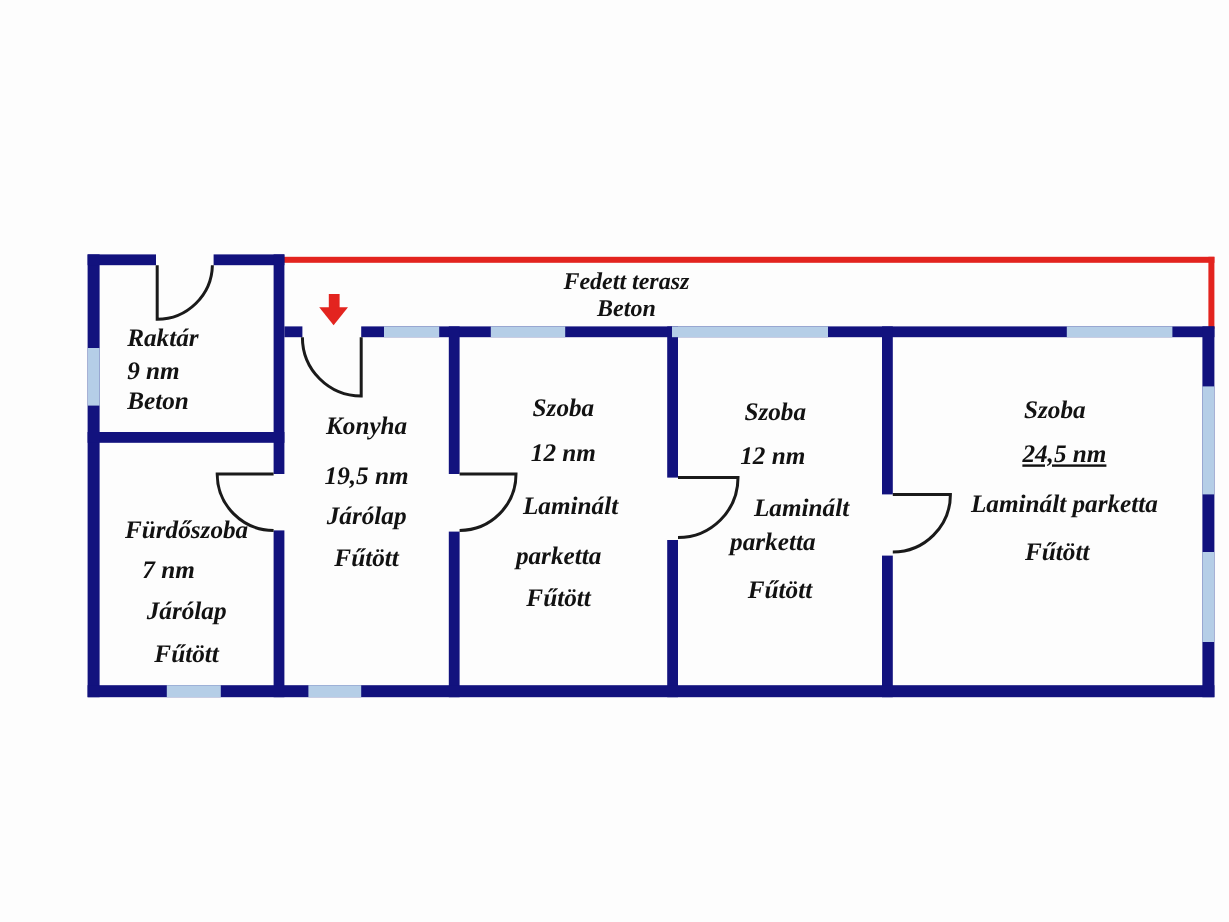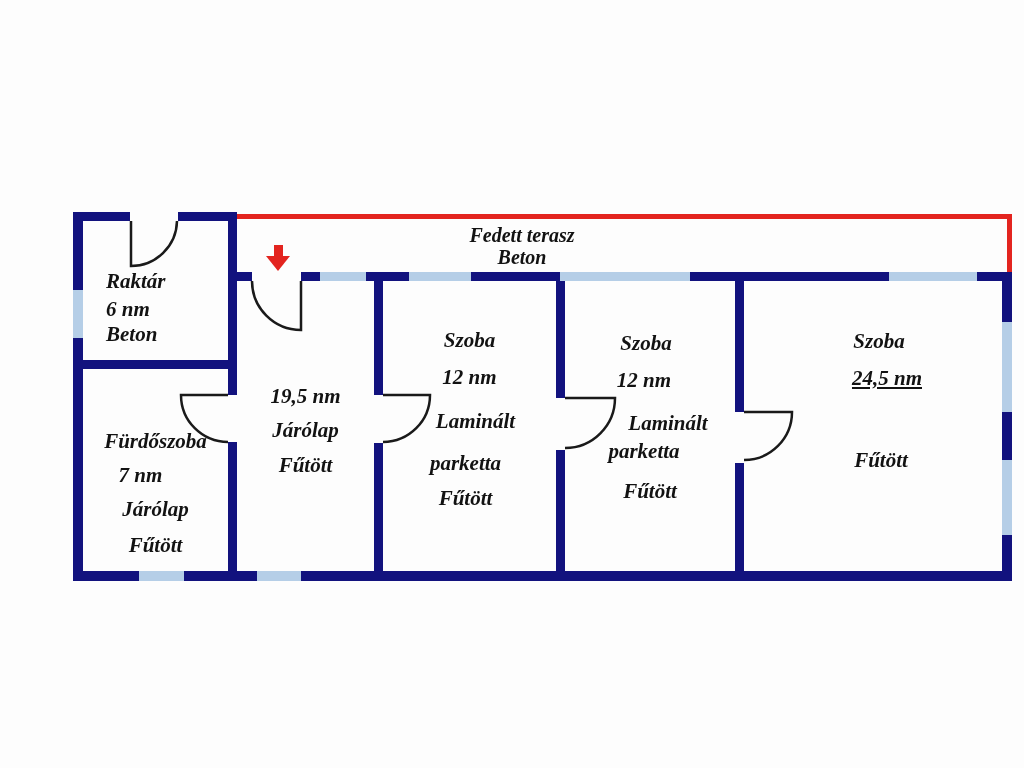--- a/index.html
+++ b/index.html
@@ -67,32 +67,33 @@
     <div class="arrow-shaft"></div>
     <div class="arrow-head"></div>
 
     <div class="room" style="left:397px;top:224px;width:250px;">
       <div class="lbl ctr" style="left:0;top:0;width:250px;font-size:20px;line-height:22px;">Fedett terasz</div>
       <div class="lbl ctr" style="left:0;top:22px;width:250px;font-size:20px;line-height:22px;">Beton</div>
     </div>
 
     <div class="room" style="left:83px;top:221px;width:134px;height:139px;">
       <div class="lbl" style="left:23px;top:48px;">Raktár</div>
-      <div class="lbl" style="left:23px;top:76px;">6 nm</div>
+      <div class="lbl" style="left:23px;top:76px;">9 nm</div>
       <div class="lbl" style="left:23px;top:101px;">Beton</div>
     </div>
 
     <div class="room" style="left:83px;top:369px;width:145px;height:202px;">
       <div class="lbl ctr" style="left:0;top:60px;width:145px;">Fürdőszoba</div>
       <div class="lbl ctr" style="left:0;top:94px;width:115px;">7 nm</div>
       <div class="lbl ctr" style="left:0;top:128px;width:145px;">Járólap</div>
       <div class="lbl ctr" style="left:0;top:164px;width:145px;">Fűtött</div>
     </div>
 
     <div class="room" style="left:237px;top:281px;width:137px;height:290px;">
+      <div class="lbl ctr" style="left:0;top:62px;width:137px;">Konyha</div>
       <div class="lbl ctr" style="left:0;top:103px;width:137px;">19,5 nm</div>
       <div class="lbl ctr" style="left:0;top:137px;width:137px;">Járólap</div>
       <div class="lbl ctr" style="left:0;top:172px;width:137px;">Fűtött</div>
     </div>
 
     <div class="room" style="left:383px;top:281px;width:173px;height:290px;">
       <div class="lbl ctr" style="left:0;top:47px;width:173px;">Szoba</div>
       <div class="lbl ctr" style="left:0;top:84px;width:173px;">12 nm</div>
       <div class="lbl ctr" style="left:6px;top:128px;width:173px;">Laminált</div>
       <div class="lbl ctr" style="left:-4px;top:170px;width:173px;">parketta</div>
@@ -103,17 +104,18 @@
       <div class="lbl ctr" style="left:-4px;top:50px;width:170px;">Szoba</div>
       <div class="lbl ctr" style="left:-6px;top:87px;width:170px;">12 nm</div>
       <div class="lbl ctr" style="left:18px;top:130px;width:170px;">Laminált</div>
       <div class="lbl ctr" style="left:-6px;top:158px;width:170px;">parketta</div>
       <div class="lbl ctr" style="left:0;top:198px;width:170px;">Fűtött</div>
     </div>
 
     <div class="room" style="left:744px;top:281px;width:258px;height:290px;">
       <div class="lbl ctr" style="left:16px;top:48px;width:238px;">Szoba</div>
       <div class="lbl ctr" style="left:24px;top:85px;width:238px;text-decoration:underline;">24,5 nm</div>
+      <div class="lbl ctr" style="left:24px;top:127px;width:238px;">Laminált parketta</div>
       <div class="lbl ctr" style="left:18px;top:167px;width:238px;">Fűtött</div>
     </div>
 
   </div>
 </div>
 
 </body></html>

